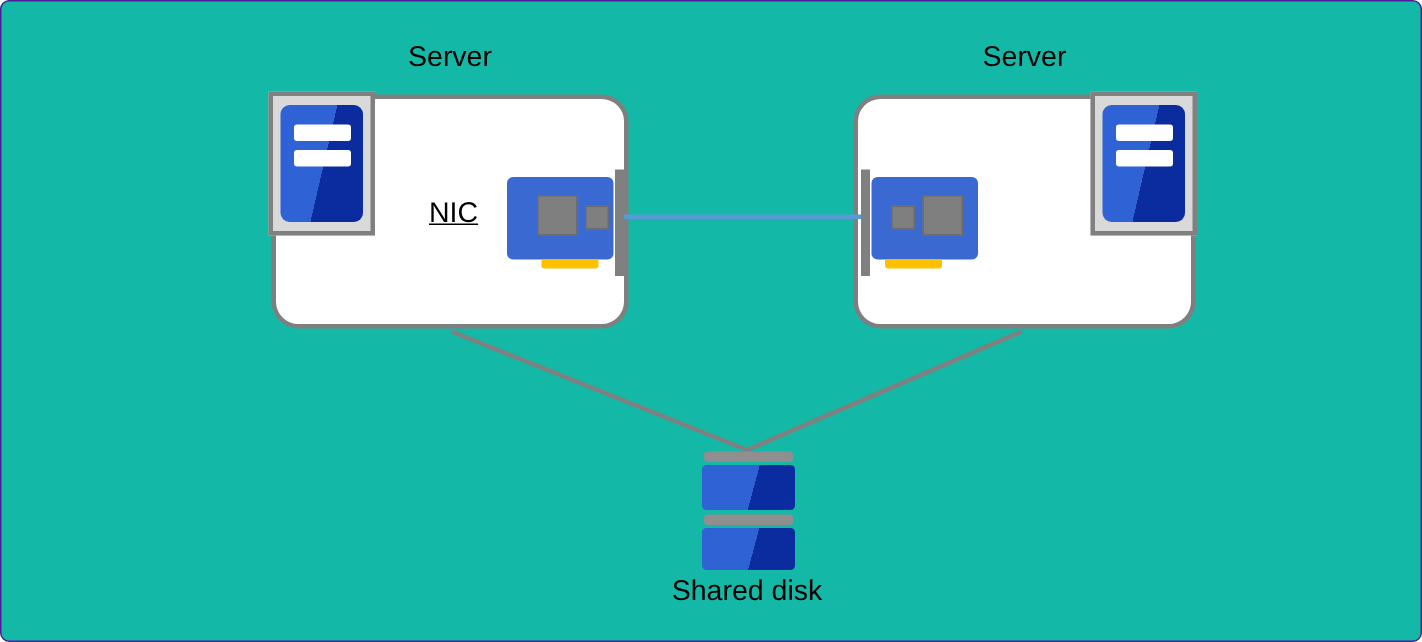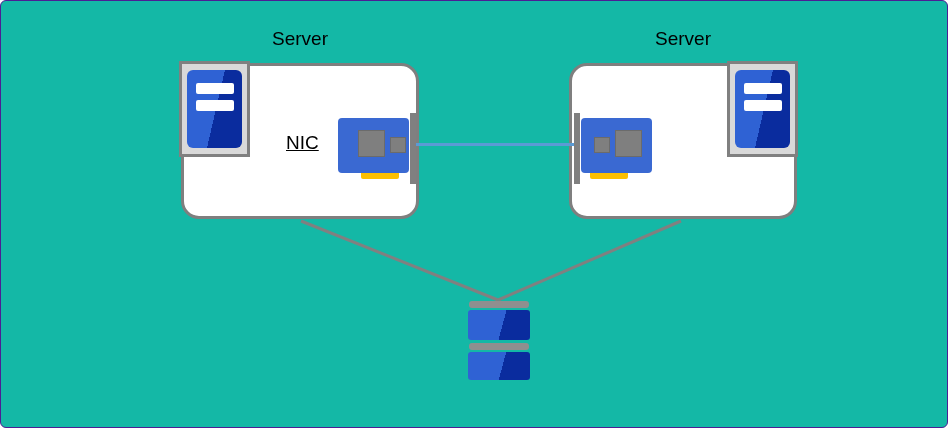--- a/index.html
+++ b/index.html
@@ -119,14 +119,15 @@
     <div class="nic-bracket"></div>
   </div>
 
   <div class="disk">
     <div class="disk-bar b1"></div>
     <div class="disk-box d1"></div>
     <div class="disk-bar b2"></div>
     <div class="disk-box d2"></div>
   </div>
 
+  <div class="lbl center disk-label">Shared disk</div>
 
 </div>
 
 </body></html>

